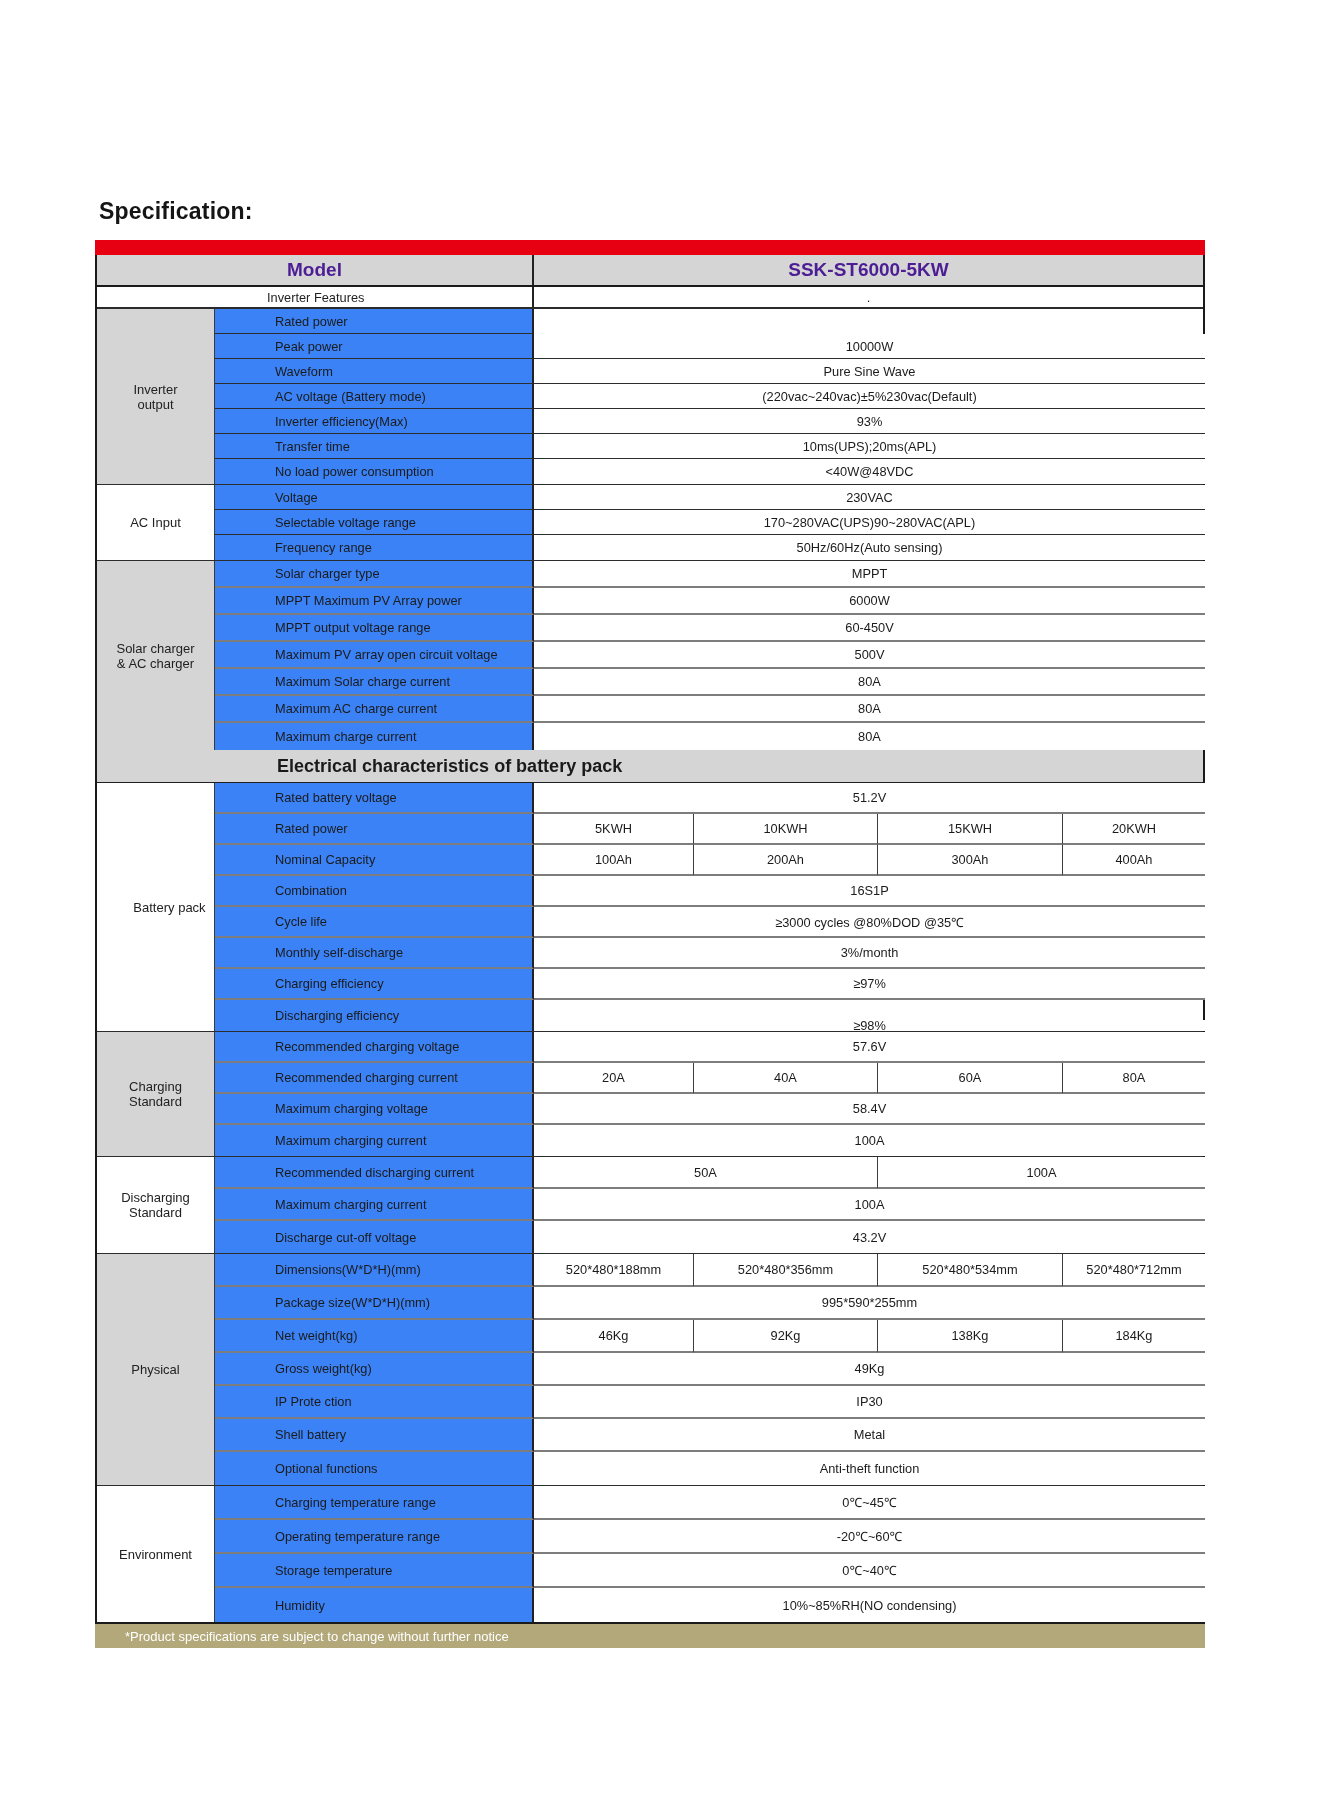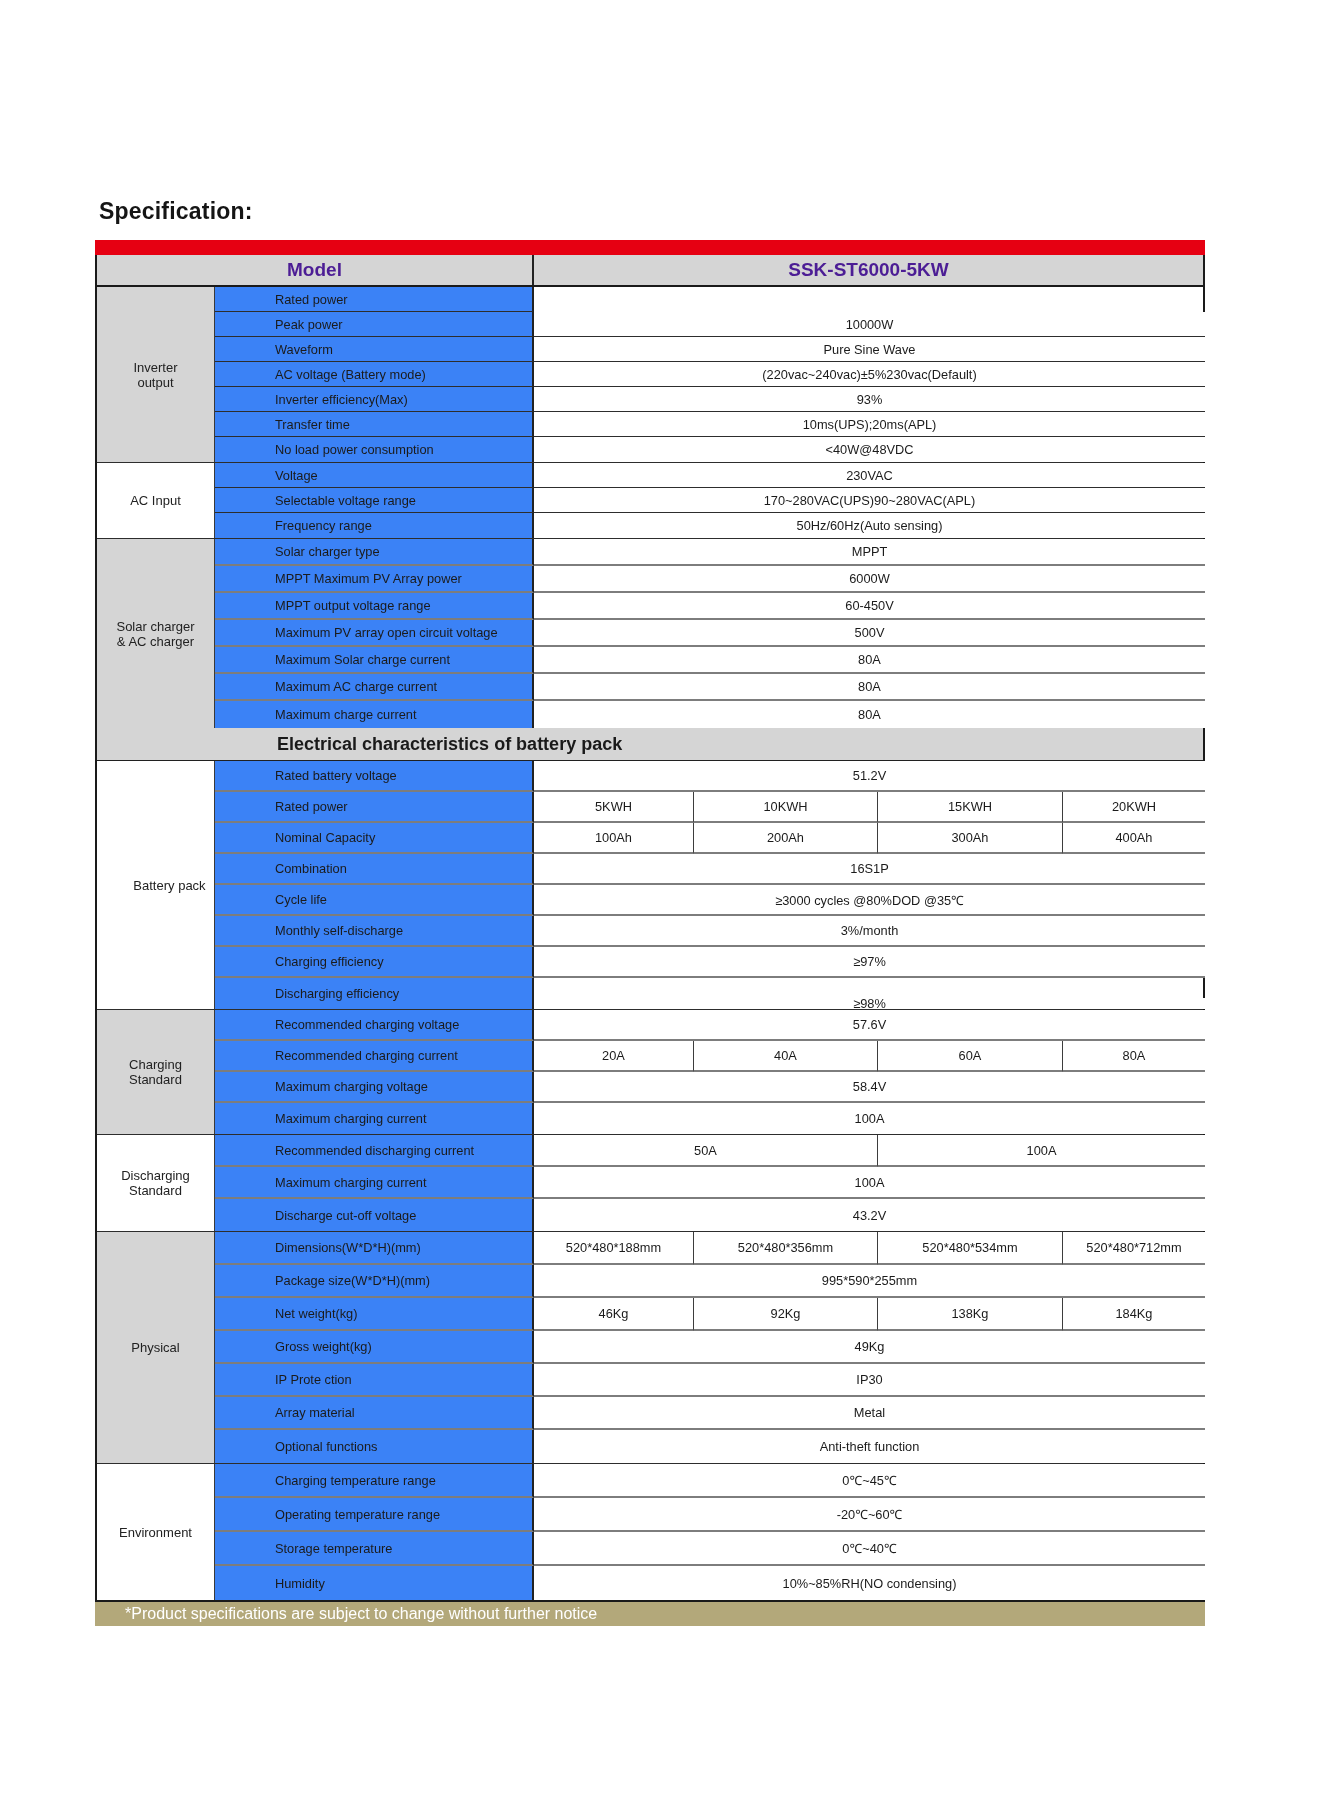--- a/index.html
+++ b/index.html
@@ -75,37 +75,41 @@
     height:33px;display:flex;align-items:center;
     padding-left:180px;box-sizing:border-box;
     font-size:18px;font-weight:bold;color:#1a1a1a;
     border-bottom:1px solid #202020;
   }
   
   .footer-bar{
     height:24px;display:flex;align-items:center;
     padding-left:30px;box-sizing:border-box;
   }
-  .footer-bar span{font-size:16px;color:#ffffff;}
+  .footer-bar span{font-size:13px;color:#ffffff;}
 </style>
 </head>
 <body>
 
 <div class="page">
   <h1 class="heading">Specification:</h1>
 
   <div class="spec-wrap">
     <div class="accent-bar" style="background: rgb(230, 0, 18);"></div>
 
     <div class="table-frame">
       <div class="model-row" style="background: rgb(213, 213, 213);">
         <div class="model-cell left">Model</div>
         <div class="model-cell right">SSK-ST6000-5KW</div>
       </div>
 
+      <div class="features-row">
+        <div class="feat-label">Inverter Features</div>
+        <div class="feat-value">.</div>
+      </div>
 
       <div id="sections-top">
           <div class="section thin shade" style="grid-auto-rows: 25px;">
             <div class="cell cat" style="grid-row: 1 / span 7;">Inverter
 output</div>
             <div class="cell lab" style="grid-row: 1;">Rated power</div>
             <div class="cell lab" style="grid-row: 2;">Peak power</div>
             <div class="cell val" style="grid-area: 2 / 3 / auto / span 4;">10000W</div>
             <div class="cell lab" style="grid-row: 3;">Waveform</div>
             <div class="cell val" style="grid-area: 3 / 3 / auto / span 4;">Pure Sine Wave</div>
@@ -212,21 +216,21 @@
             <div class="cell val" style="grid-area: 2 / 3 / auto / span 4;">995*590*255mm</div>
             <div class="cell lab" style="grid-row: 3;">Net weight(kg)</div>
             <div class="cell val" style="grid-area: 3 / 3 / auto / span 1;">46Kg</div>
             <div class="cell val bl" style="grid-area: 3 / 4 / auto / span 1;">92Kg</div>
             <div class="cell val bl" style="grid-area: 3 / 5 / auto / span 1;">138Kg</div>
             <div class="cell val bl" style="grid-area: 3 / 6 / auto / span 1;">184Kg</div>
             <div class="cell lab" style="grid-row: 4;">Gross weight(kg)</div>
             <div class="cell val" style="grid-area: 4 / 3 / auto / span 4;">49Kg</div>
             <div class="cell lab" style="grid-row: 5;">IP Prote ction</div>
             <div class="cell val" style="grid-area: 5 / 3 / auto / span 4;">IP30</div>
-            <div class="cell lab" style="grid-row: 6;">Array material</div>
+            <div class="cell lab" style="grid-row: 6;">Shell battery</div>
             <div class="cell val" style="grid-area: 6 / 3 / auto / span 4;">Metal</div>
             <div class="cell lab nob" style="grid-row: 7;">Optional functions</div>
             <div class="cell val nob" style="grid-area: 7 / 3 / auto / span 4;">Anti-theft function</div>
           </div>
           <div class="section thick" style="grid-auto-rows: 34px;">
             <div class="cell cat" style="grid-row: 1 / span 4;">Environment</div>
             <div class="cell lab" style="grid-row: 1;">Charging temperature range</div>
             <div class="cell val" style="grid-area: 1 / 3 / auto / span 4;">0℃~45℃</div>
             <div class="cell lab" style="grid-row: 2;">Operating temperature range</div>
             <div class="cell val" style="grid-area: 2 / 3 / auto / span 4;">-20℃~60℃</div>

